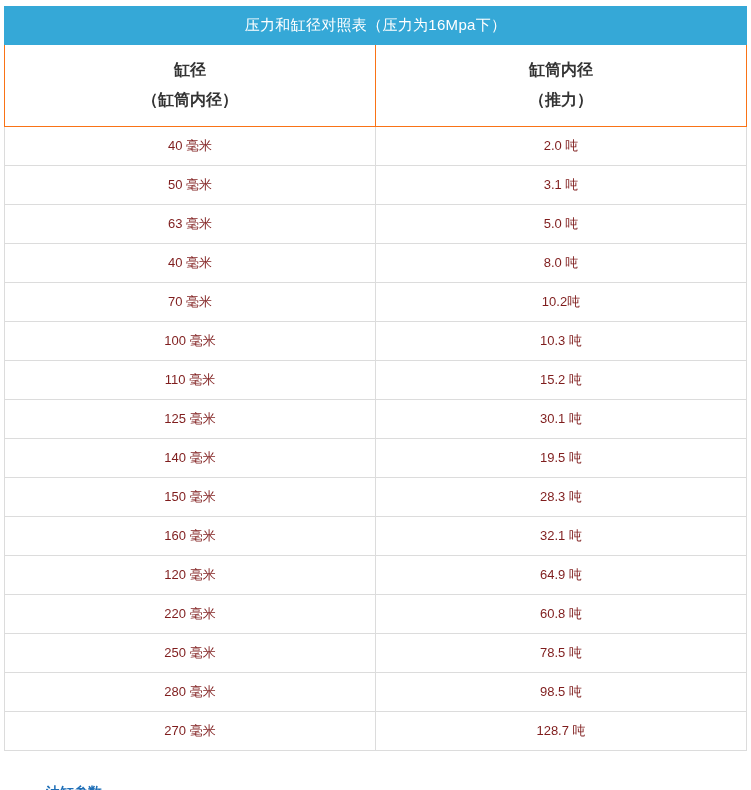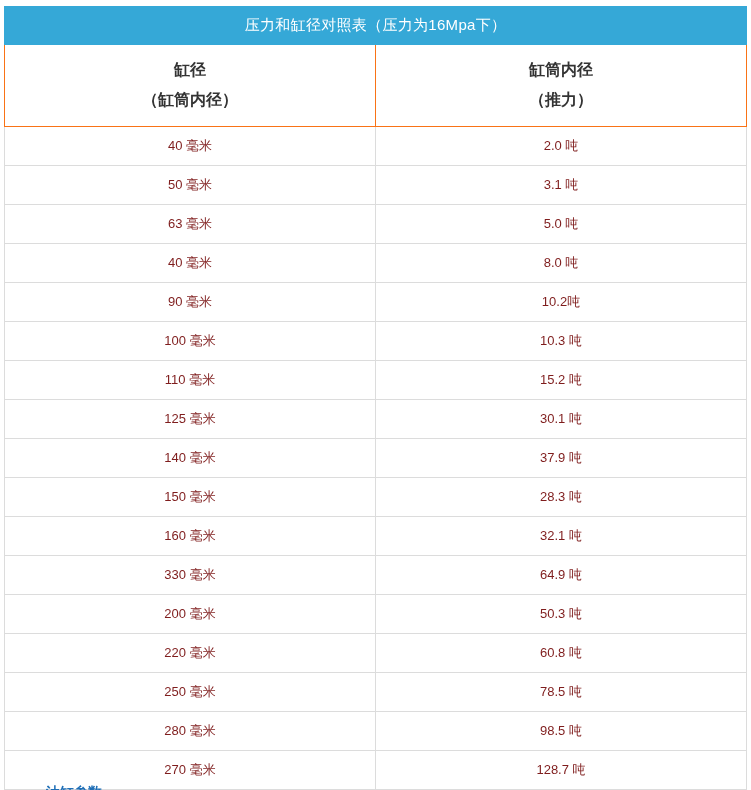--- a/index.html
+++ b/index.html
@@ -107,54 +107,50 @@
         </tr>
       <tr>
           <td>63 毫米</td>
           <td>5.0 吨</td>
         </tr>
       <tr>
           <td>40 毫米</td>
           <td>8.0 吨</td>
         </tr>
       <tr>
-          <td>90 毫米</td>
+          <td>70 毫米</td>
           <td>10.2吨</td>
         </tr>
       <tr>
           <td>100 毫米</td>
           <td>10.3 吨</td>
         </tr>
       <tr>
           <td>110 毫米</td>
           <td>15.2 吨</td>
         </tr>
       <tr>
           <td>125 毫米</td>
           <td>30.1 吨</td>
         </tr>
       <tr>
           <td>140 毫米</td>
-          <td>37.9 吨</td>
+          <td>19.5 吨</td>
         </tr>
       <tr>
           <td>150 毫米</td>
           <td>28.3 吨</td>
         </tr>
       <tr>
           <td>160 毫米</td>
           <td>32.1 吨</td>
         </tr>
       <tr>
-          <td>330 毫米</td>
+          <td>120 毫米</td>
           <td>64.9 吨</td>
-        </tr>
-      <tr>
-          <td>200 毫米</td>
-          <td>50.3 吨</td>
         </tr>
       <tr>
           <td>220 毫米</td>
           <td>60.8 吨</td>
         </tr>
       <tr>
           <td>250 毫米</td>
           <td>78.5 吨</td>
         </tr>
       <tr>

